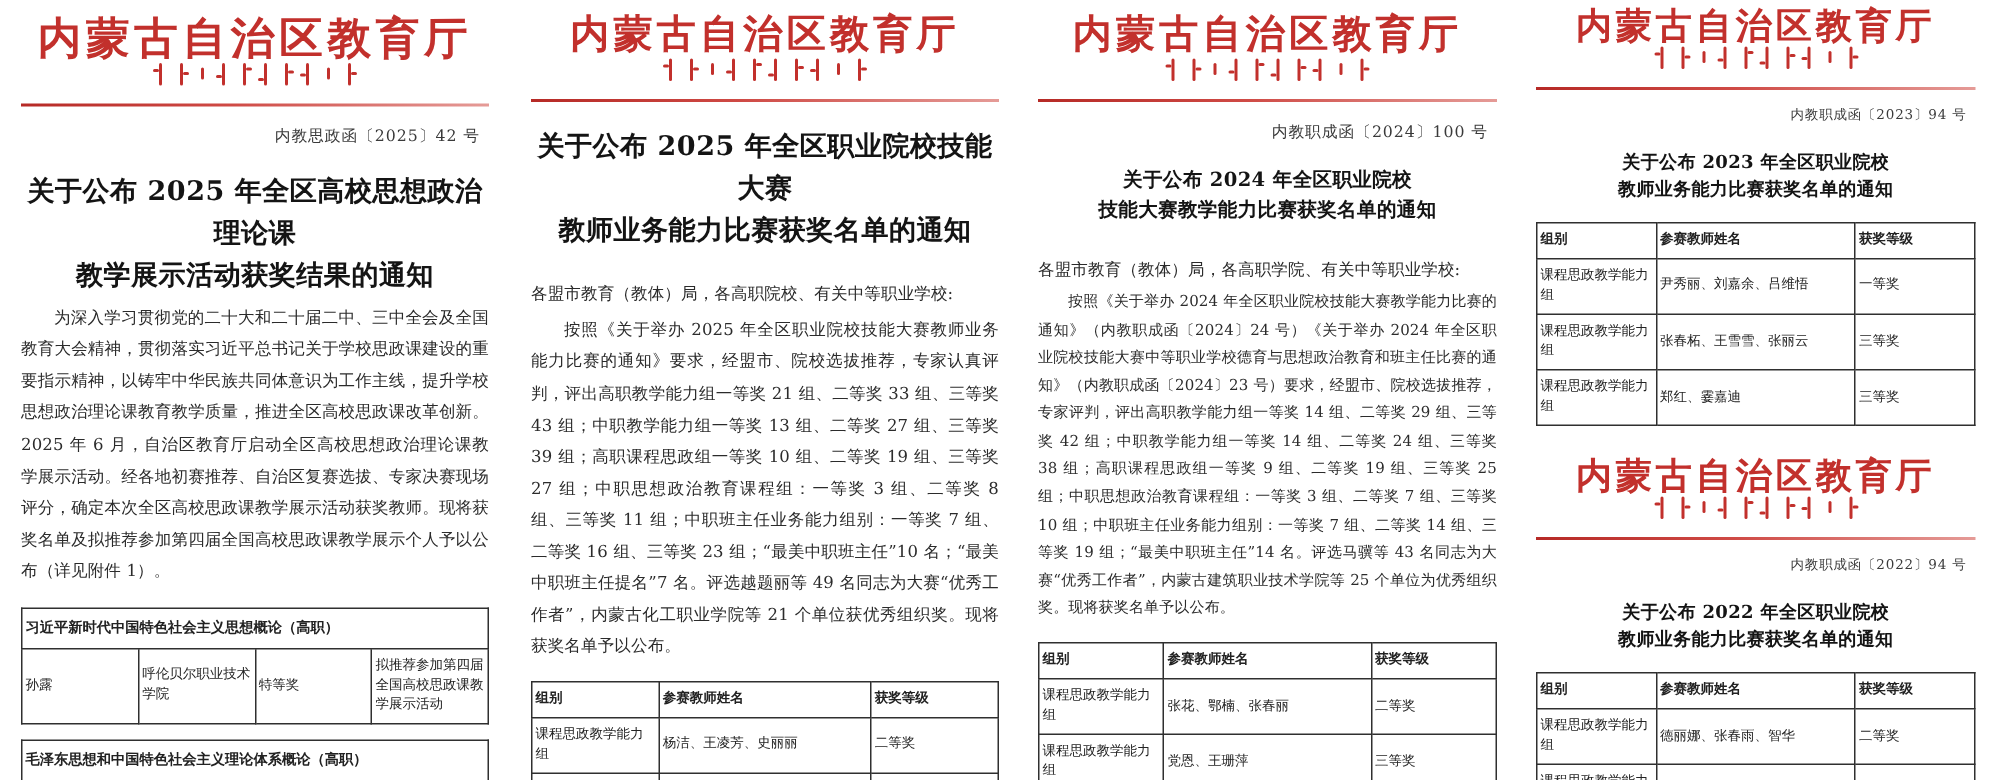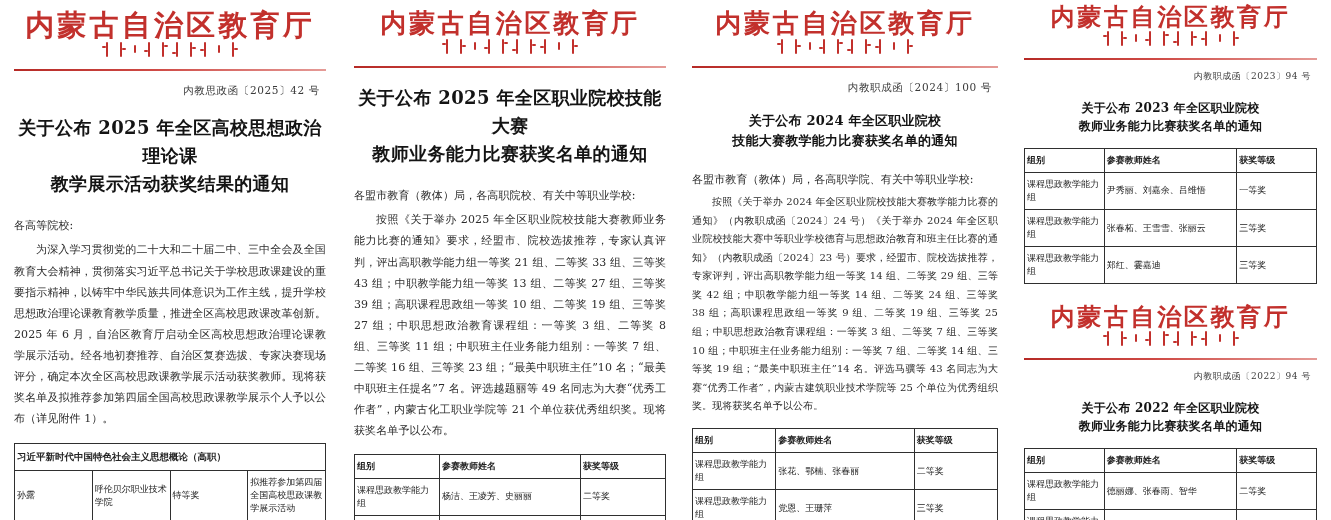--- a/index.html
+++ b/index.html
@@ -240,21 +240,20 @@
         <div class="red-rule"></div>
       </div>
 
       <div class="doc-number">内教思政函〔2025〕42 号</div>
 
       <div class="doc-title sz-a">
         <span class="tline">关于公布 2025 年全区高校思想政治理论课</span>
         <span class="tline">教学展示活动获奖结果的通知</span>
       </div>
 
-      <div class="addressee">各高等院校:</div>
 
       <div class="body-para">为深入学习贯彻党的二十大和二十届二中、三中全会及全国教育大会精神，贯彻落实习近平总书记关于学校思政课建设的重要指示精神，以铸牢中华民族共同体意识为工作主线，提升学校思想政治理论课教育教学质量，推进全区高校思政课改革创新。2025 年 6 月，自治区教育厅启动全区高校思想政治理论课教学展示活动。经各地初赛推荐、自治区复赛选拔、专家决赛现场评分，确定本次全区高校思政课教学展示活动获奖教师。现将获奖名单及拟推荐参加第四届全国高校思政课教学展示个人予以公布（详见附件 1）。</div>
 
       <table class="award-table t1 t-doc1">
         <tbody>
           <tr>
             <td class="span-head" colspan="4">习近平新时代中国特色社会主义思想概论（高职）</td>
           </tr>
           <tr>
             <td class="c-name">孙露</td>

